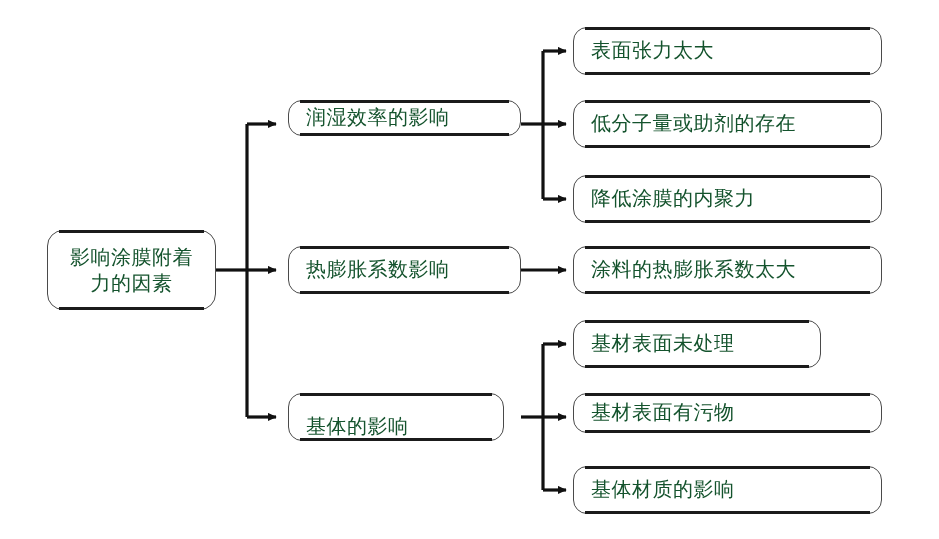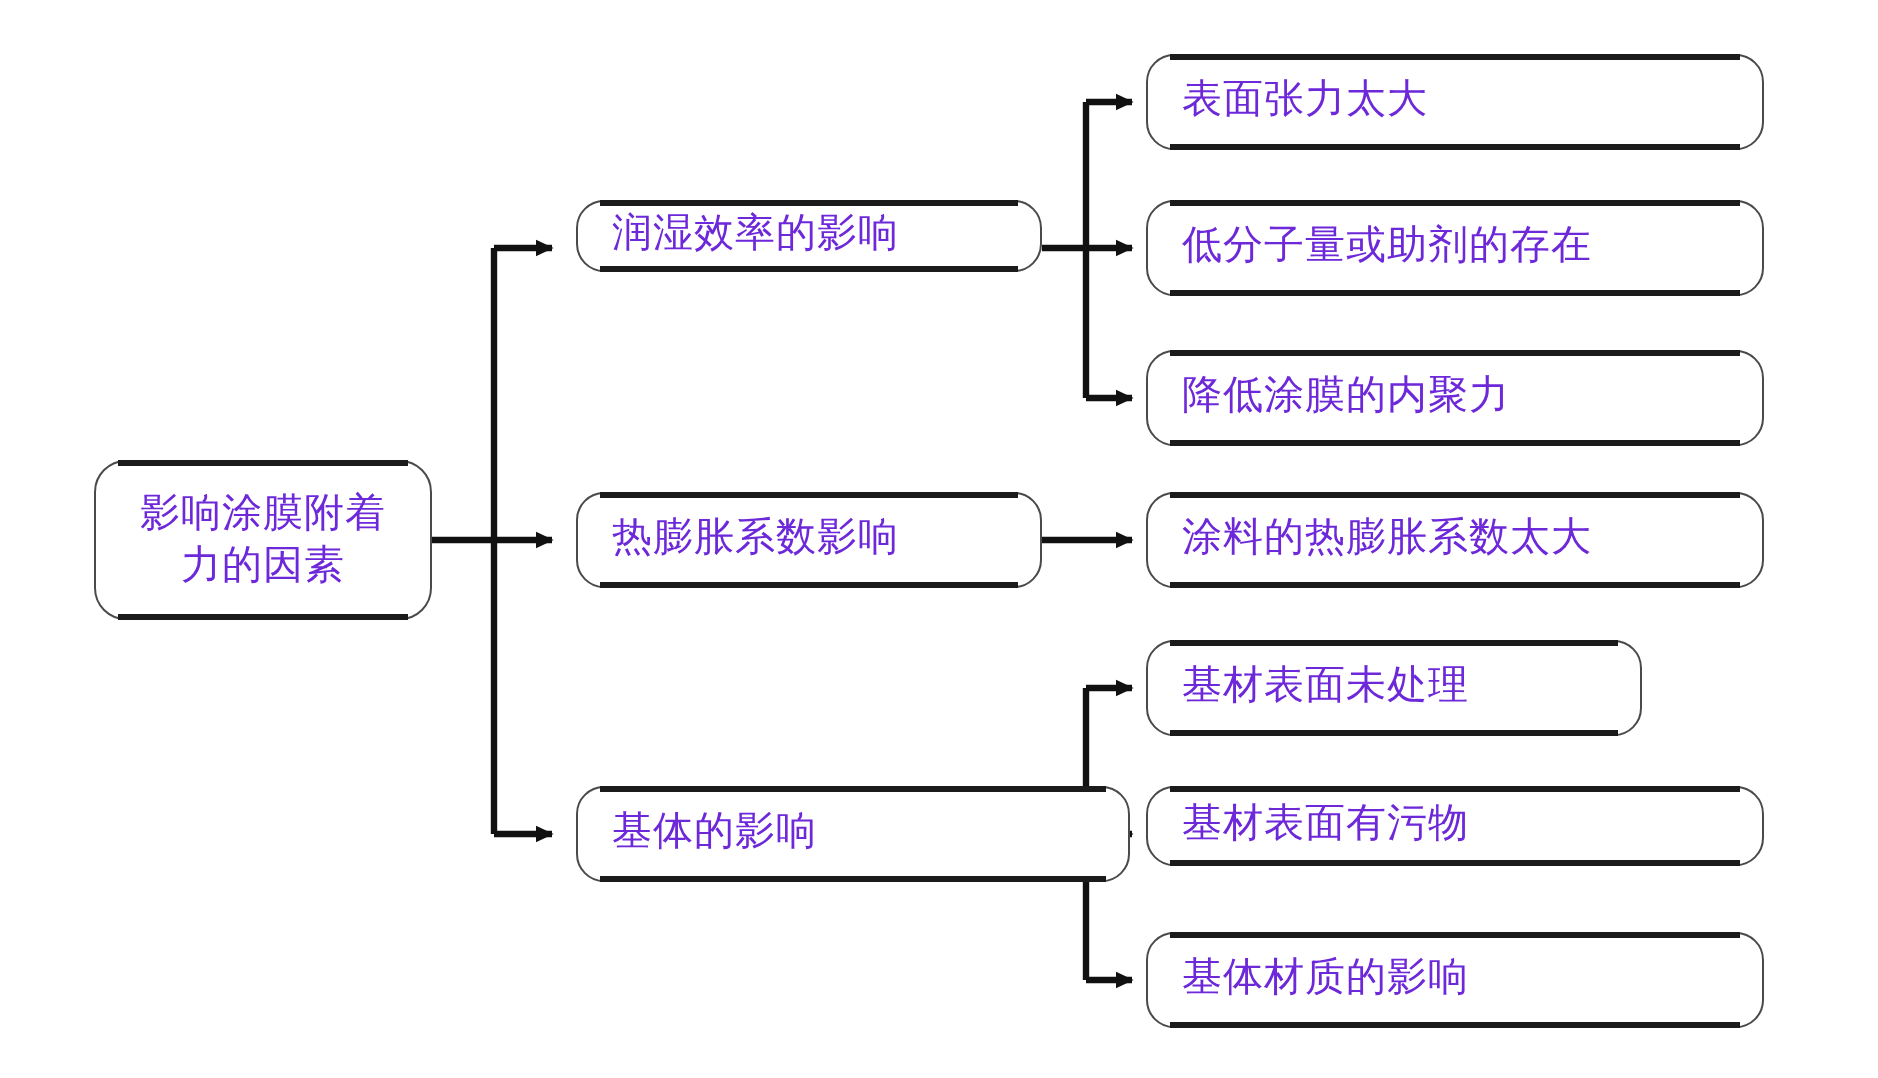--- a/index.html
+++ b/index.html
@@ -32,21 +32,21 @@
     background: #ffffff;
     border: 1.3px solid #4a4a4a;
     border-radius: 14px;
     display: flex;
     align-items: center;
     z-index: 2;
   }
   .node .label {
     display: block;
     width: 100%;
-    color: #6d28d9;
+    color: #14532d;
     font-family: Liberation Sans, sans-serif;
     font-size: 20px;
     line-height: 1.28;
     letter-spacing: 0.5px;
     white-space: pre-line;
   }
   
   .node::before,
   .node::after {
     content: "";
@@ -126,21 +126,21 @@
   </div>
 
   <div class="node branch" style="left:288px; top:100px; width:233px; height:36px;">
     <span class="label">润湿效率的影响</span>
   </div>
 
   <div class="node branch" style="left:288px; top:246px; width:233px; height:48px;">
     <span class="label">热膨胀系数影响</span>
   </div>
 
-  <div class="node branch" style="left:288px; top:393px; width:277px; height:48px;">
+  <div class="node branch" style="left:288px; top:393px; width:216px; height:48px;align-items:flex-end;">
     <span class="label">基体的影响</span>
   </div>
 
   <div class="node leaf" style="left:573px; top:27px; width:309px; height:48px;">
     <span class="label">表面张力太大</span>
   </div>
 
   <div class="node leaf" style="left:573px; top:100px; width:309px; height:48px;justify-content:flex-end;">
     <span class="label">低分子量或助剂的存在</span>
   </div>

